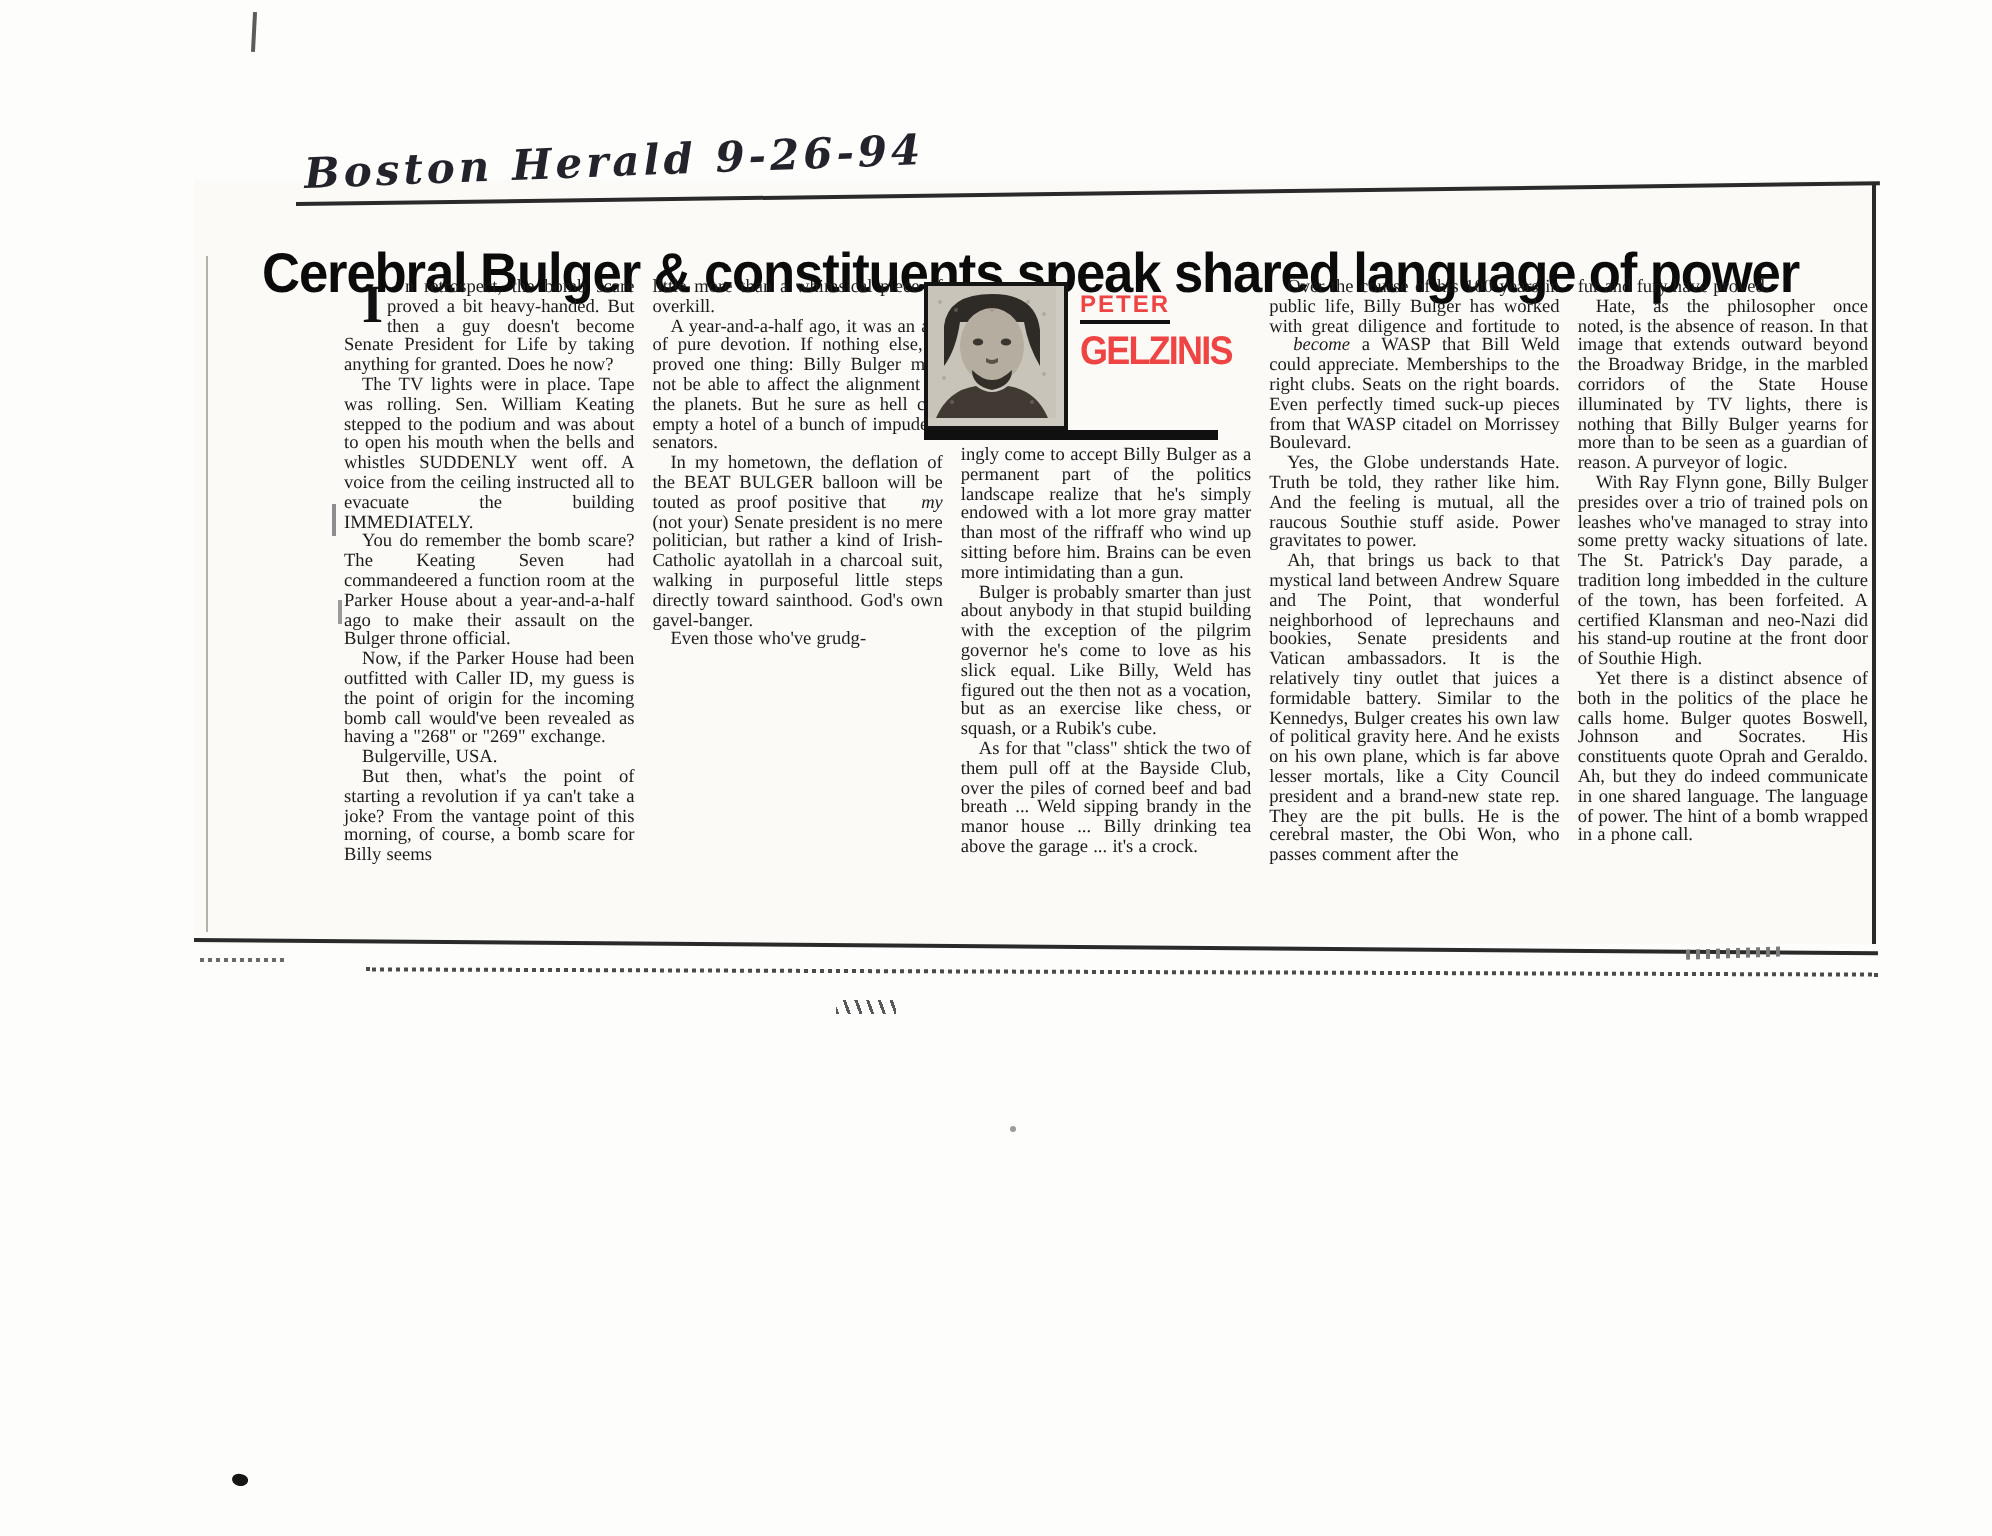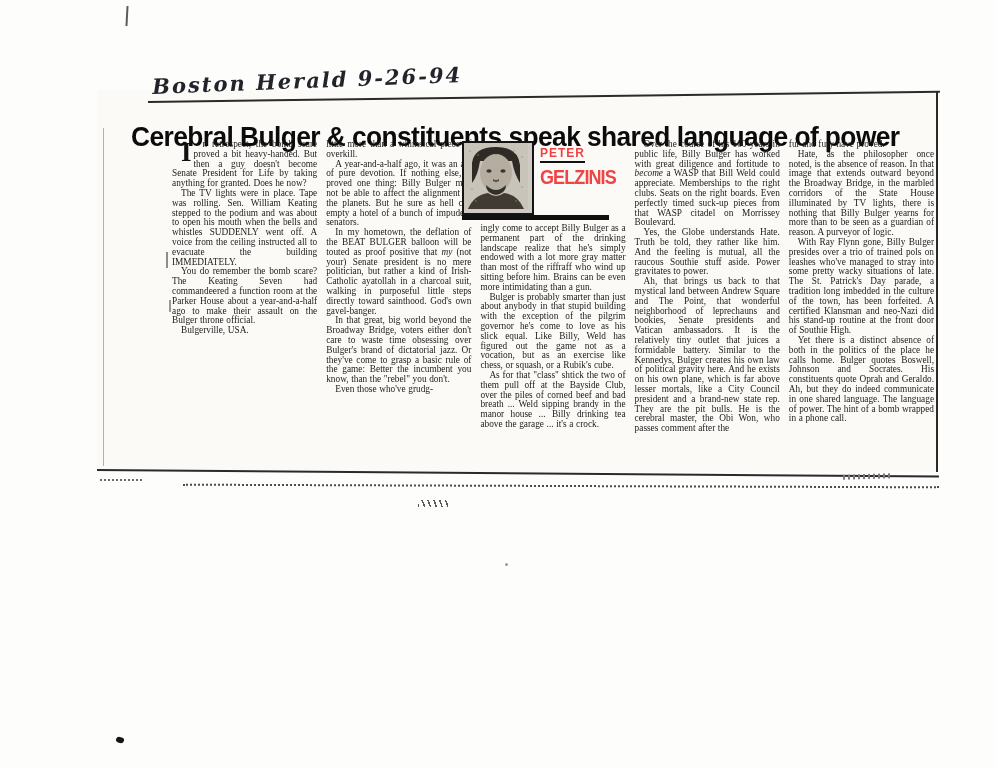--- a/index.html
+++ b/index.html
@@ -52,21 +52,21 @@
   }
   .col{flex:1 1 0;min-width:0;}
   .col p{
     margin:0;
     font-size:9.3px;line-height:9.8px;
     text-align:justify;color:#1b1b1b;
     text-indent:9px;
     word-spacing:0.3px;
   }
   .col p.cont{text-indent:0;}
-  .col p i{font-style:italic;}
+  .col p i{font-style:italic;margin-left:12px;}
   .dc{
     float:left;font-size:27px;line-height:21px;font-weight:bold;
     padding:2px 2px 0 0;color:#111;
   }
   .col:nth-child(3){padding-top:84px;}
   
   .byline{
     position:absolute;left:462px;top:141px;width:147px;height:76px;
   }
   .byline .photo{
@@ -119,32 +119,33 @@
 
   <div class="handwriting">Boston Herald  9-26-94</div>
 
   <h1 class="headline">Cerebral Bulger &amp; constituents speak shared language of power</h1>
 
   <div class="columns">
       <div class="col">
         <p><span class="dc">I</span>n retrospect, the bomb scare proved a bit heavy-handed. But then a guy doesn't become Senate President for Life by taking anything for granted. Does he now?</p>
         <p>The TV lights were in place. Tape was rolling. Sen. William Keating stepped to the podium and was about to open his mouth when the bells and whistles SUDDENLY went off. A voice from the ceiling instructed all to evacuate the building IMMEDIATELY.</p>
         <p>You do remember the bomb scare? The Keating Seven had commandeered a function room at the Parker House about a year-and-a-half ago to make their assault on the Bulger throne official.</p>
+        <p>Now, if the Parker House had been outfitted with Caller ID, my guess is the point of origin for the incoming bomb call would've been revealed as having a "268" or "269" exchange.</p>
         <p>Bulgerville, USA.</p>
+        <p>But then, what's the point of starting a revolution if ya can't take a joke? From the vantage point of this morning, of course, a bomb scare for Billy seems</p>
       </div>
       <div class="col">
         <p class="cont">little more than a whimsical piece of overkill.</p>
         <p>A year-and-a-half ago, it was an act of pure devotion. If nothing else, it proved one thing: Billy Bulger may not be able to affect the alignment of the planets. But he sure as hell can empty a hotel of a bunch of impudent senators.</p>
         <p>In my hometown, the deflation of the BEAT BULGER balloon will be touted as proof positive that <i>my</i> (not your) Senate president is no mere politician, but rather a kind of Irish-Catholic ayatollah in a charcoal suit, walking in purposeful little steps directly toward sainthood. God's own gavel-banger.</p>
-        <p>In that great, big world beyond the Broadway Bridge, voters either don't care to waste time obsessing over Bulger's brand of dictatorial jazz. Or they've come to grasp a basic rule of the game: Better the incumbent you know, than the "rebel" you don't.</p>
         <p>Even those who've grudg-</p>
       </div>
       <div class="col">
-        <p class="cont">ingly come to accept Billy Bulger as a permanent part of the drinking landscape realize that he's simply endowed with a lot more gray matter than most of the riffraff who wind up sitting before him. Brains can be even more intimidating than a gun.</p>
-        <p>Bulger is probably smarter than just about anybody in that stupid building with the exception of the pilgrim governor he's come to love as his slick equal. Like Billy, Weld has figured out the game not as a vocation, but as an exercise like chess, or squash, or a Rubik's cube.</p>
+        <p class="cont">ingly come to accept Billy Bulger as a permanent part of the politics landscape realize that he's simply endowed with a lot more gray matter than most of the riffraff who wind up sitting before him. Brains can be even more intimidating than a gun.</p>
+        <p>Bulger is probably smarter than just about anybody in that stupid building with the exception of the pilgrim governor he's come to love as his slick equal. Like Billy, Weld has figured out the then not as a vocation, but as an exercise like chess, or squash, or a Rubik's cube.</p>
         <p>As for that "class" shtick the two of them pull off at the Bayside Club, over the piles of corned beef and bad breath ... Weld sipping brandy in the manor house ... Billy drinking tea above the garage ... it's a crock.</p>
       </div>
       <div class="col">
         <p>Over the course of his 100 years in public life, Billy Bulger has worked with great diligence and fortitude to <i>become</i> a WASP that Bill Weld could appreciate. Memberships to the right clubs. Seats on the right boards. Even perfectly timed suck-up pieces from that WASP citadel on Morrissey Boulevard.</p>
         <p>Yes, the Globe understands Hate. Truth be told, they rather like him. And the feeling is mutual, all the raucous Southie stuff aside. Power gravitates to power.</p>
         <p>Ah, that brings us back to that mystical land between Andrew Square and The Point, that wonderful neighborhood of leprechauns and bookies, Senate presidents and Vatican ambassadors. It is the relatively tiny outlet that juices a formidable battery. Similar to the Kennedys, Bulger creates his own law of political gravity here. And he exists on his own plane, which is far above lesser mortals, like a City Council president and a brand-new state rep. They are the pit bulls. He is the cerebral master, the Obi Won, who passes comment after the</p>
       </div>
       <div class="col">
         <p class="cont">fur and fury have proved.</p>
         <p>Hate, as the philosopher once noted, is the absence of reason. In that image that extends outward beyond the Broadway Bridge, in the marbled corridors of the State House illuminated by TV lights, there is nothing that Billy Bulger yearns for more than to be seen as a guardian of reason. A purveyor of logic.</p>

